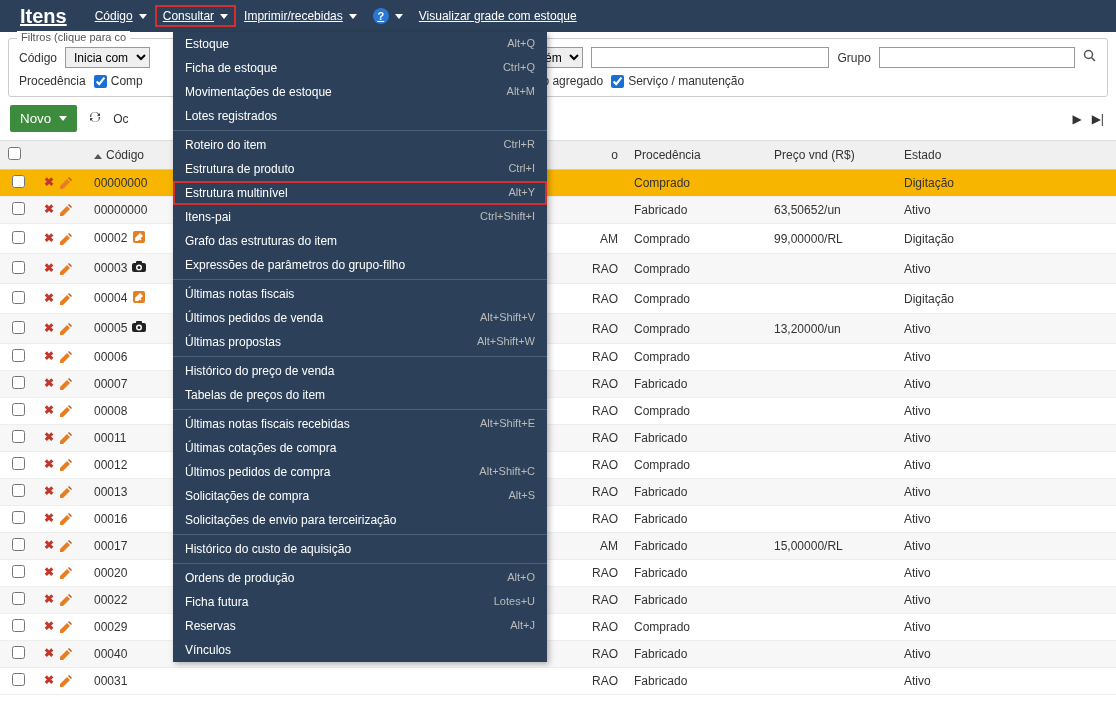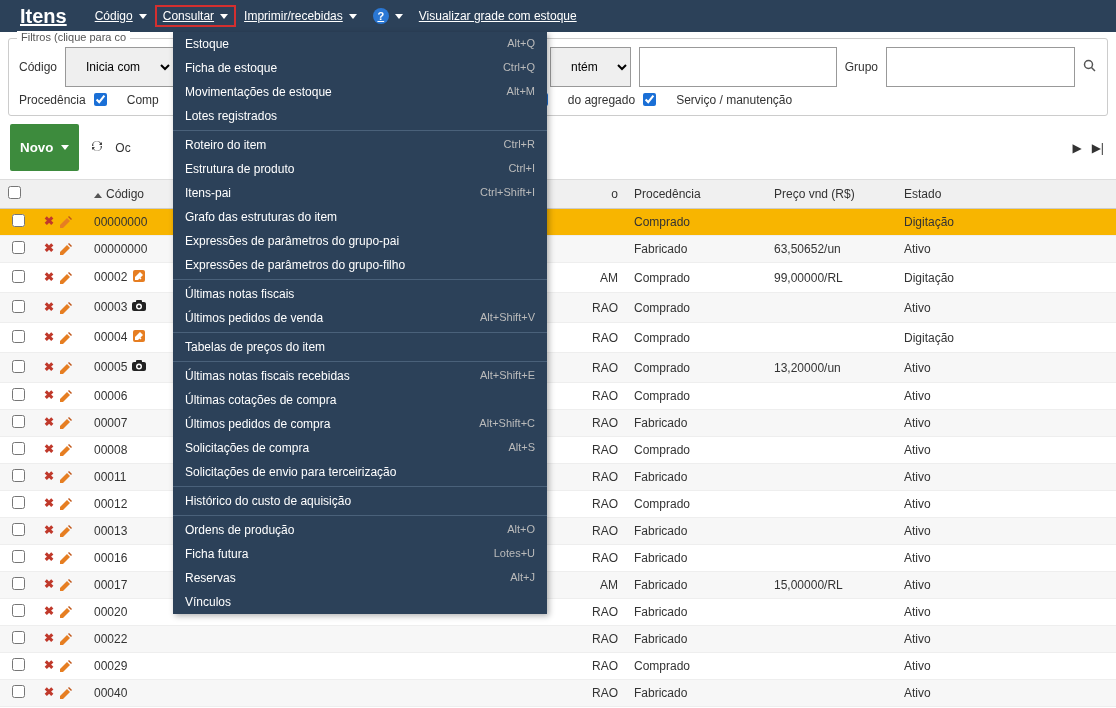--- a/index.html
+++ b/index.html
@@ -8,28 +8,28 @@
 .topbar .title { font-size: 20px; font-weight: bold; margin-right: 20px; }
 .topbar .menu-item { padding: 4px 8px; cursor: pointer; display: flex; align-items: center; gap: 4px; }
 .topbar .menu-item.highlighted { border: 2px solid #d32f2f; padding: 2px 6px; }
 .caret { display: inline-block; width: 0; height: 0; border-left: 4px solid transparent; border-right: 4px solid transparent; border-top: 5px solid #fff; margin-left: 2px; }
 .help-icon { width: 16px; height: 16px; background: #2a77d4; border-radius: 50%; display: inline-flex; align-items: center; justify-content: center; color: #fff; font-weight: bold; font-size: 11px; }
 .filter-section { border: 1px solid #ccc; margin: 6px 8px 0 8px; padding: 8px 10px; position: relative; border-radius: 3px; }
 .filter-legend { position: absolute; top: -8px; left: 8px; background: #fff; padding: 0 4px; color: #555; font-size: 11px; }
 .filter-row { display: flex; align-items: center; gap: 8px; margin-bottom: 6px; }
 .filter-row:last-child { margin-bottom: 0; }
 .filter-row label { white-space: nowrap; }
-.filter-row select, .filter-row input[type=text] { border: 1px solid #999; padding: 2px 16px; font-size: 12px; height: 40px; }
+.filter-row select, .filter-row input[type=text] { border: 1px solid #999; padding: 2px 4px; font-size: 12px; height: 21px; }
 .filter-row input[type=text].wide { width: 280px; }
 .filter-row input[type=text].grupo { width: 230px; }
-.checkbox-label { display: flex; align-items: flex-start; gap: 20px; }
+.checkbox-label { display: flex; align-items: center; gap: 4px; }
 .checkbox-label input { accent-color: #1a6fd6; }
 .mag-icon { color: #666; font-size: 14px; }
 .action-bar { display: flex; align-items: center; gap: 10px; padding: 8px 10px; border-bottom: 1px solid #ddd; }
-.novo-btn { background: #3d8b3d; color: #fff; border: none; padding: 16px 10px; font-weight: bold; display: flex; align-items: center; gap: 6px; cursor: pointer; border-radius: 2px; }
+.novo-btn { background: #3d8b3d; color: #fff; border: none; padding: 6px 10px; font-weight: normal; display: flex; align-items: center; gap: 6px; cursor: pointer; border-radius: 2px; }
 .novo-btn .caret { border-top-color: #fff; }
 .icon-btn { cursor: pointer; color: #444; font-size: 14px; }
 .pager { display: flex; align-items: center; gap: 6px; margin-left: auto; }
 .pager .pbtn { cursor: pointer; color: #333; font-size: 12px; padding: 0 2px; }
 table.data { width: 100%; border-collapse: collapse; }
 table.data th { background: #f0f0f0; text-align: left; padding: 6px 8px; border-bottom: 1px solid #ccc; font-weight: normal; color: #333; font-size: 12px; }
 table.data td { padding: 5px 8px; border-bottom: 1px solid #eee; font-size: 12px; vertical-align: middle; }
 table.data tbody tr:nth-child(even) { background: #f7f7f7; }
 table.data tbody tr.selected { background: #f8b500; }
 table.data tbody tr.selected td { background: #f8b500; }
@@ -95,46 +95,54 @@
       </div>
       <div class="dd-sep"></div>
       <div class="dd-item">
         <span>Roteiro do item</span>
         <span class="dd-shortcut">Ctrl+R</span>
       </div>
       <div class="dd-item">
         <span>Estrutura de produto</span>
         <span class="dd-shortcut">Ctrl+I</span>
       </div>
+      <div class="dd-item highlighted">
+        <span>Estrutura multinível</span>
+        <span class="dd-shortcut">Alt+Y</span>
+      </div>
       <div class="dd-item">
         <span>Itens-pai</span>
         <span class="dd-shortcut">Ctrl+Shift+I</span>
       </div>
       <div class="dd-item">
         <span>Grafo das estruturas do item</span>
         <span class="dd-shortcut"></span>
       </div>
       <div class="dd-item">
-        <span>Expressões de parâmetros do grupo-pai</span>
-        <span class="dd-shortcut"></span>
-      </div>
-      <div class="dd-item">
         <span>Expressões de parâmetros do grupo-filho</span>
         <span class="dd-shortcut"></span>
       </div>
       <div class="dd-sep"></div>
       <div class="dd-item">
         <span>Últimas notas fiscais</span>
         <span class="dd-shortcut"></span>
       </div>
       <div class="dd-item">
         <span>Últimos pedidos de venda</span>
         <span class="dd-shortcut">Alt+Shift+V</span>
       </div>
+      <div class="dd-item">
+        <span>Últimas propostas</span>
+        <span class="dd-shortcut">Alt+Shift+W</span>
+      </div>
       <div class="dd-sep"></div>
+      <div class="dd-item">
+        <span>Histórico do preço de venda</span>
+        <span class="dd-shortcut"></span>
+      </div>
       <div class="dd-item">
         <span>Tabelas de preços do item</span>
         <span class="dd-shortcut"></span>
       </div>
       <div class="dd-sep"></div>
       <div class="dd-item">
         <span>Últimas notas fiscais recebidas</span>
         <span class="dd-shortcut">Alt+Shift+E</span>
       </div>
       <div class="dd-item">

